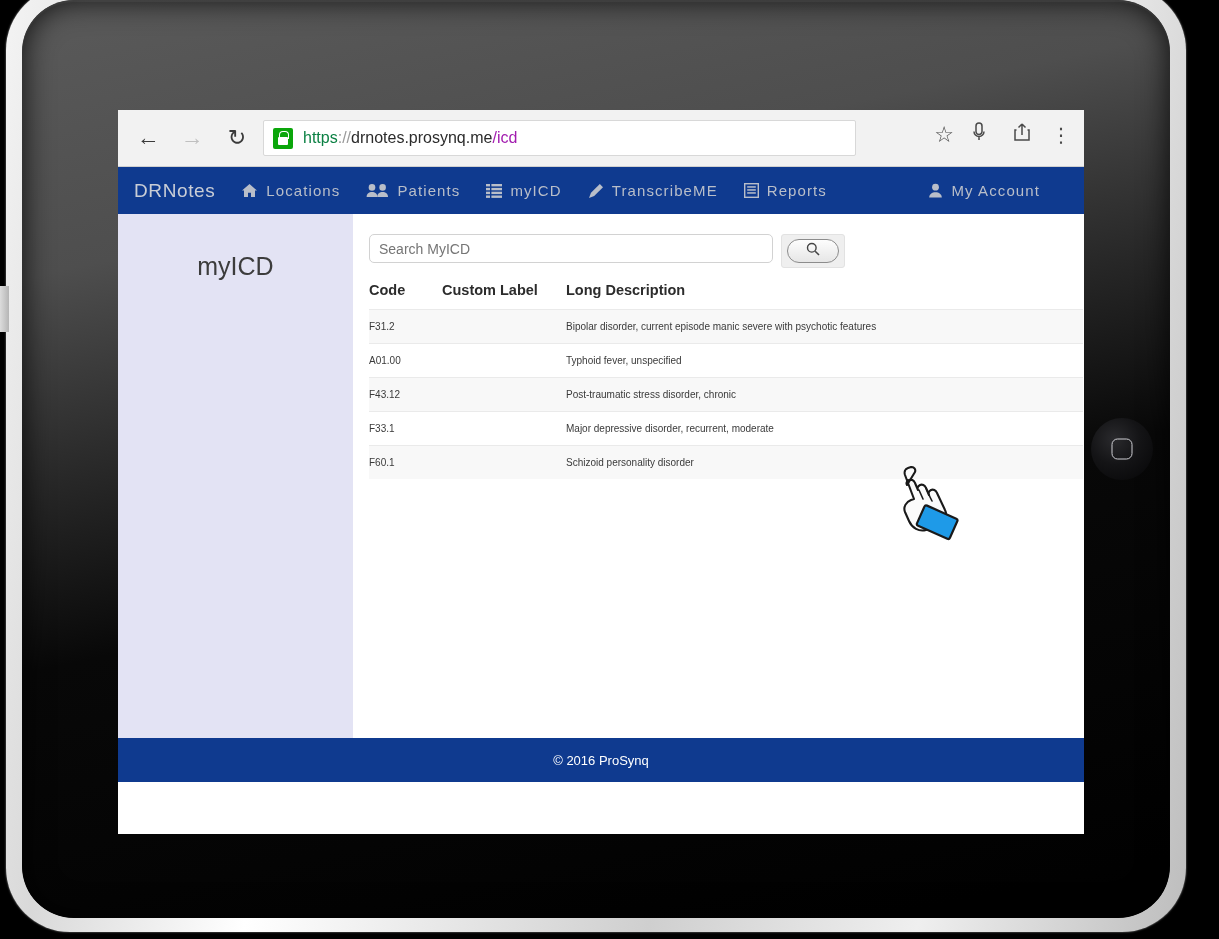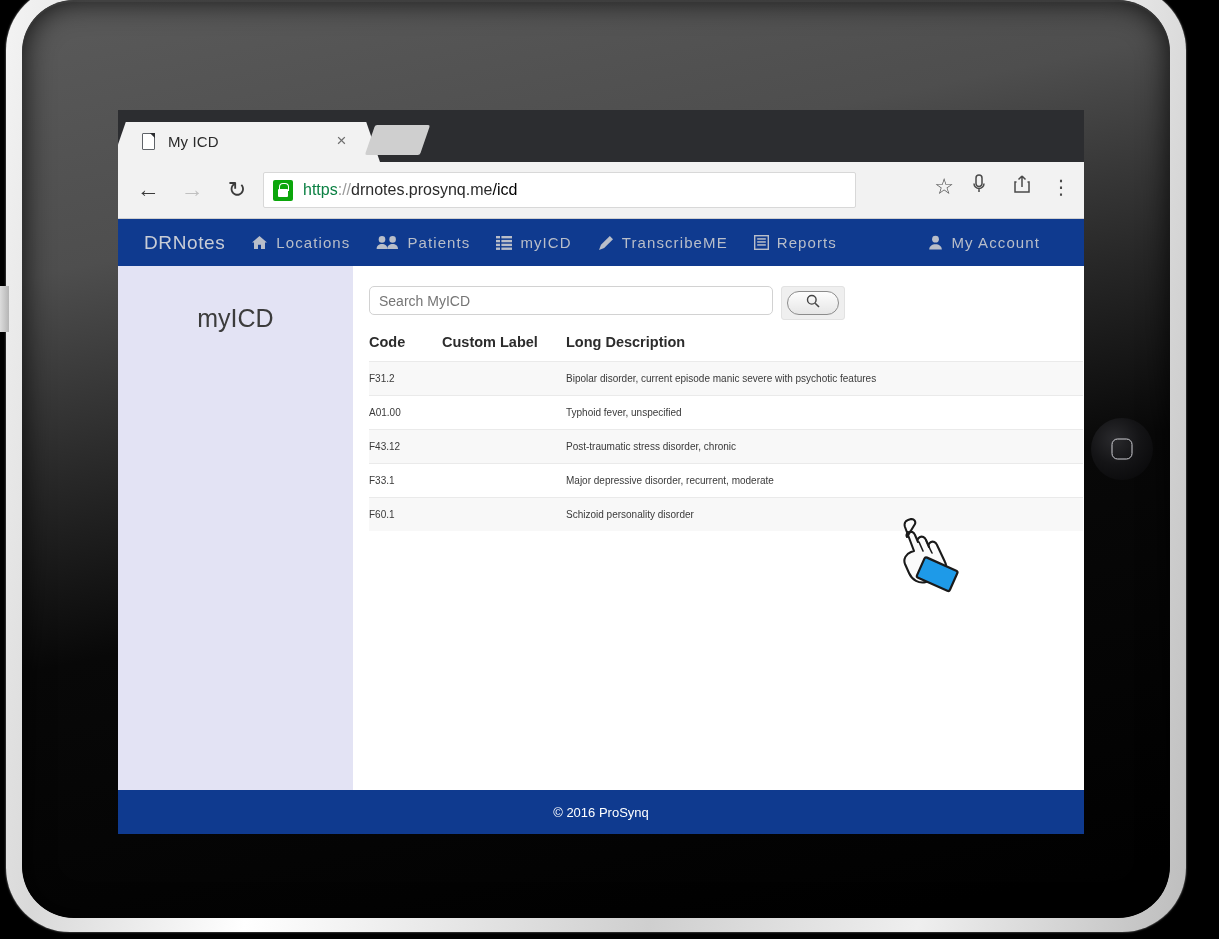--- a/index.html
+++ b/index.html
@@ -257,21 +257,21 @@
     position: absolute;
     left: 39px;
     top: 8px;
     font-size: 16px;
     color: #2b2b2b;
     white-space: nowrap;
   }
   #url-text .scheme { color: #0b8043; }
   #url-text .sep    { color: #9a9a9a; }
   #url-text .host   { color: #2b2b2b; }
-  #url-text .path   { color: #000000; text-align: right; }
+  #url-text .path   { color: #a21caf; text-align: right; }
 
   .tool-icon {
     position: absolute;
     top: 14px;
     color: #4a4a4a;
     font-size: 19px;
     line-height: 26px;
     text-align: center;
     width: 28px;
   }
@@ -280,21 +280,21 @@
   #icon-share { left: 890px; top: 12px; font-size: 22px; }
   #icon-menu  { left: 929px; top: 12px; font-size: 20px; letter-spacing: 0; }
 
   
   #appnav {
     position: relative;
     height: 47px;
     background: #0f3a8f;
     display: flex;
     align-items: center;
-    padding-left: 26px;
+    padding-left: 16px;
   }
   #brand {
     color: #c9cdd6;
     font-size: 19px;
     letter-spacing: .6px;
     margin-right: 26px;
   }
   .nav-item {
     display: flex;
     align-items: center;
@@ -430,28 +430,20 @@
       <div id="tablet-inner-shadow"></div>
     </div>
 
     <div id="home-button">
       <div id="home-button-square"></div>
     </div>
   </div>
 
   <div id="browser">
 
-    <div id="tab-strip">
-      <div id="tab-active">
-        <div id="tab-favicon"></div>
-        <div id="tab-title">My ICD</div>
-        <div id="tab-close">×</div>
-      </div>
-      <div id="new-tab"></div>
-    </div>
 
     <div id="toolbar">
       <div class="nav-btn" id="btn-back">←</div>
       <div class="nav-btn" id="btn-fwd">→</div>
       <div class="nav-btn" id="btn-reload">↻</div>
 
       <div id="omnibox">
         <div id="lock-icon"></div>
         <div id="url-text">
           <span class="scheme">https</span><span class="sep">://</span><span class="host">drnotes.prosynq.me</span><span class="path">/icd</span>

